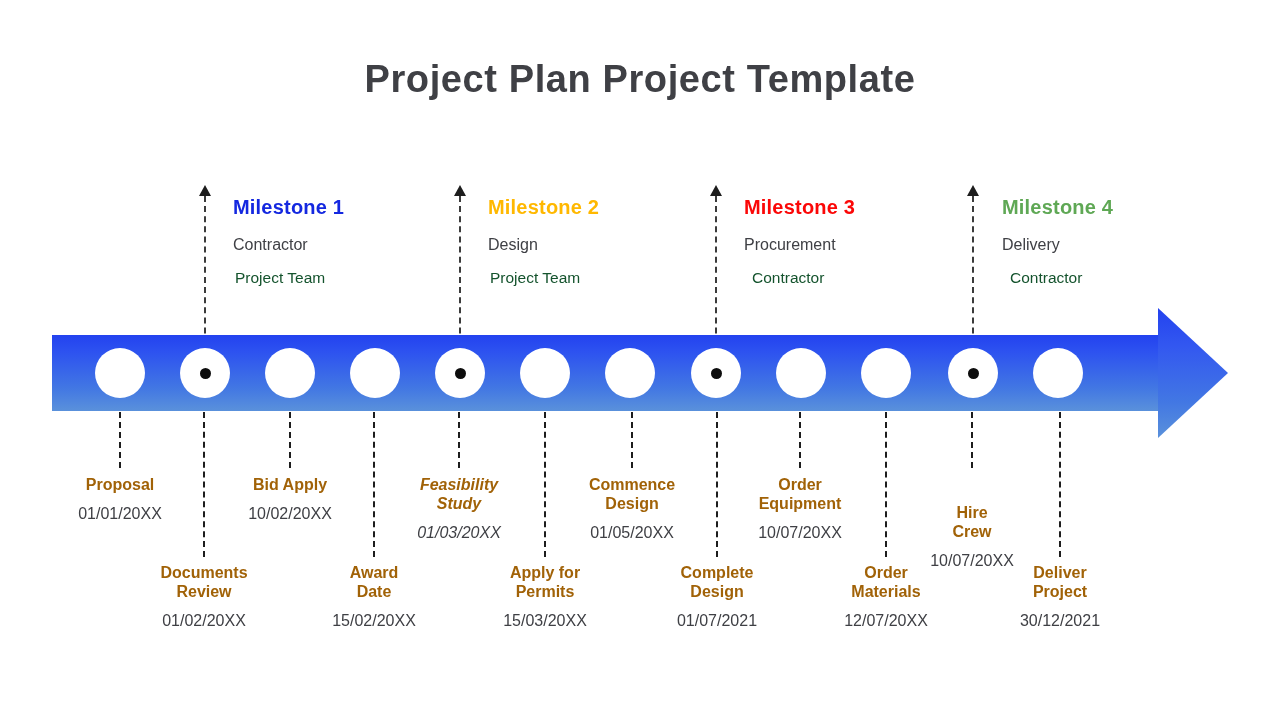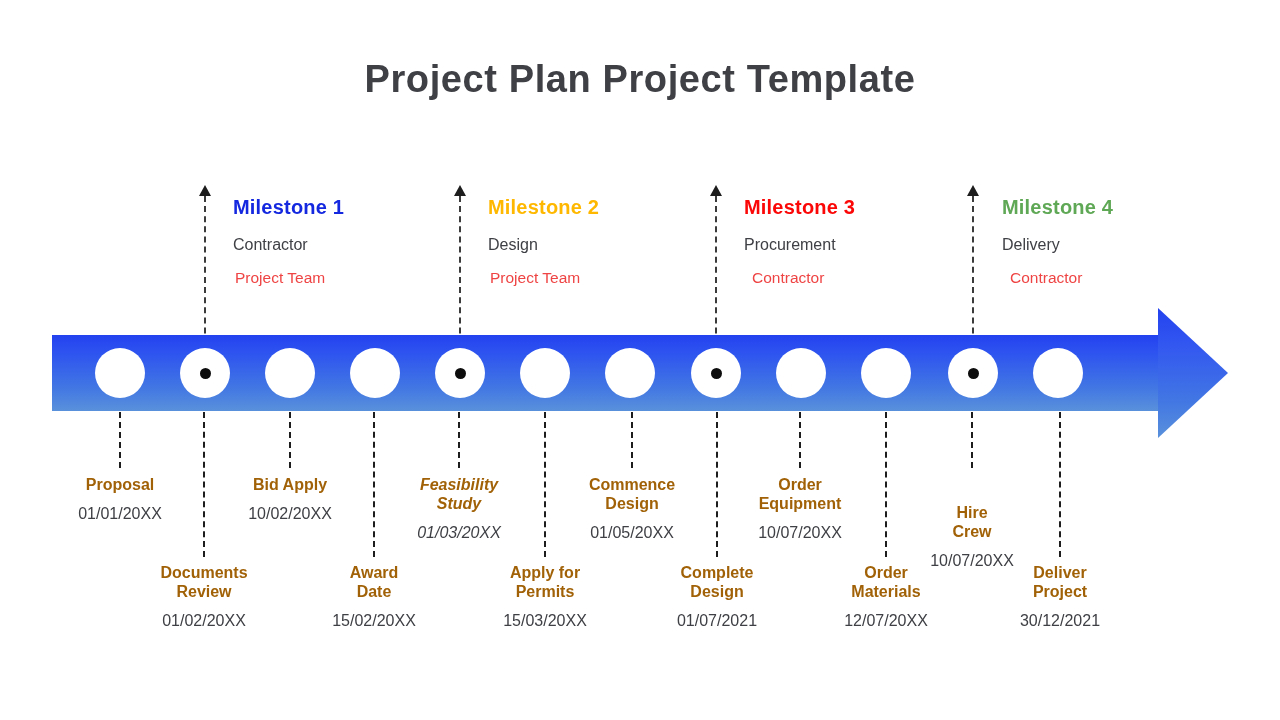--- a/index.html
+++ b/index.html
@@ -95,21 +95,21 @@
     white-space: nowrap;
   }
   .ms-line1 {
     font-size: 16px;
     color: #3f4045;
     margin-top: 17px;
     white-space: nowrap;
   }
   .ms-line2 {
     font-size: 15.5px;
-    color: #ef4444;
+    color: #14532d;
     margin-top: 15px;
     white-space: nowrap;
   }
 
   
   .lbl-stem {
     position: absolute;
     width: 0;
     border-left: 2px dashed #1d1d1d;
     top: 412px;

